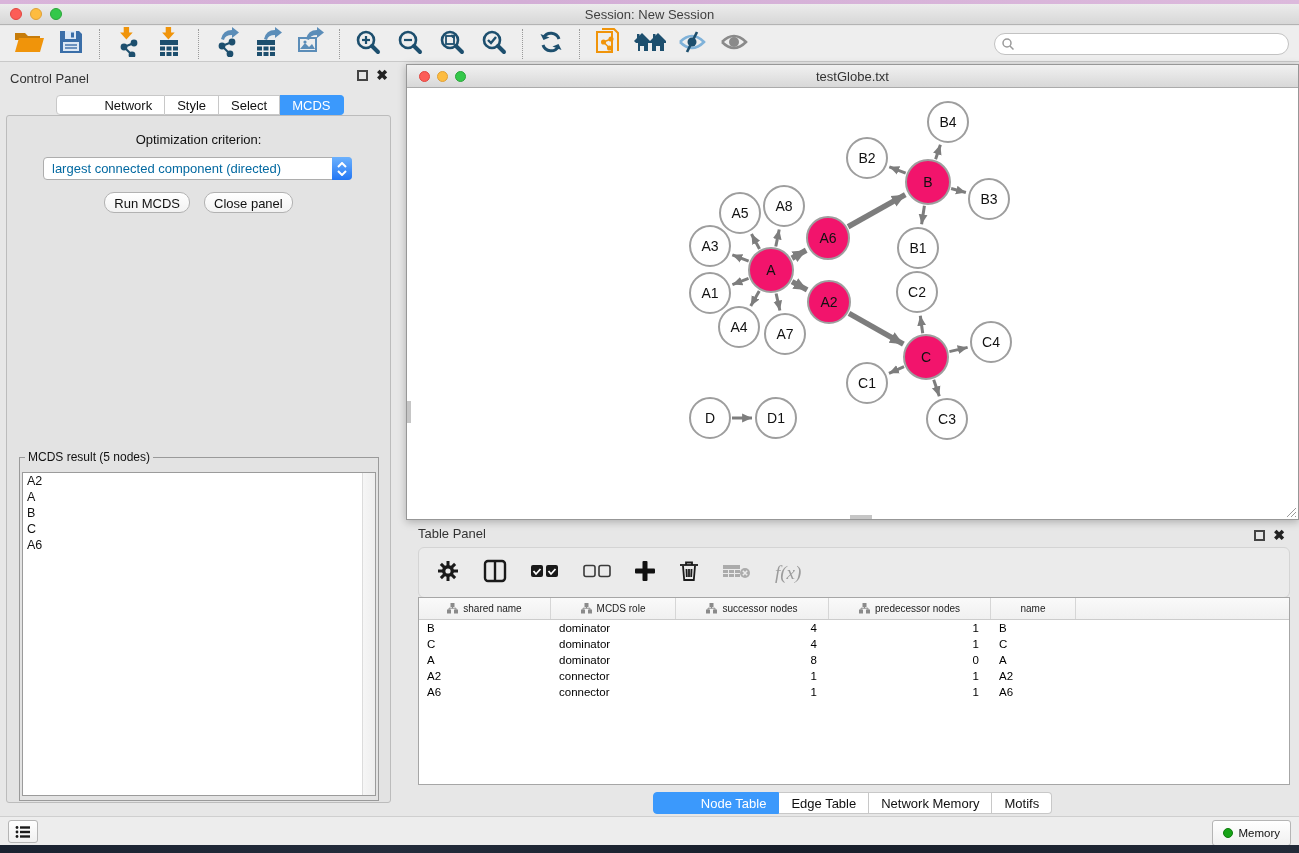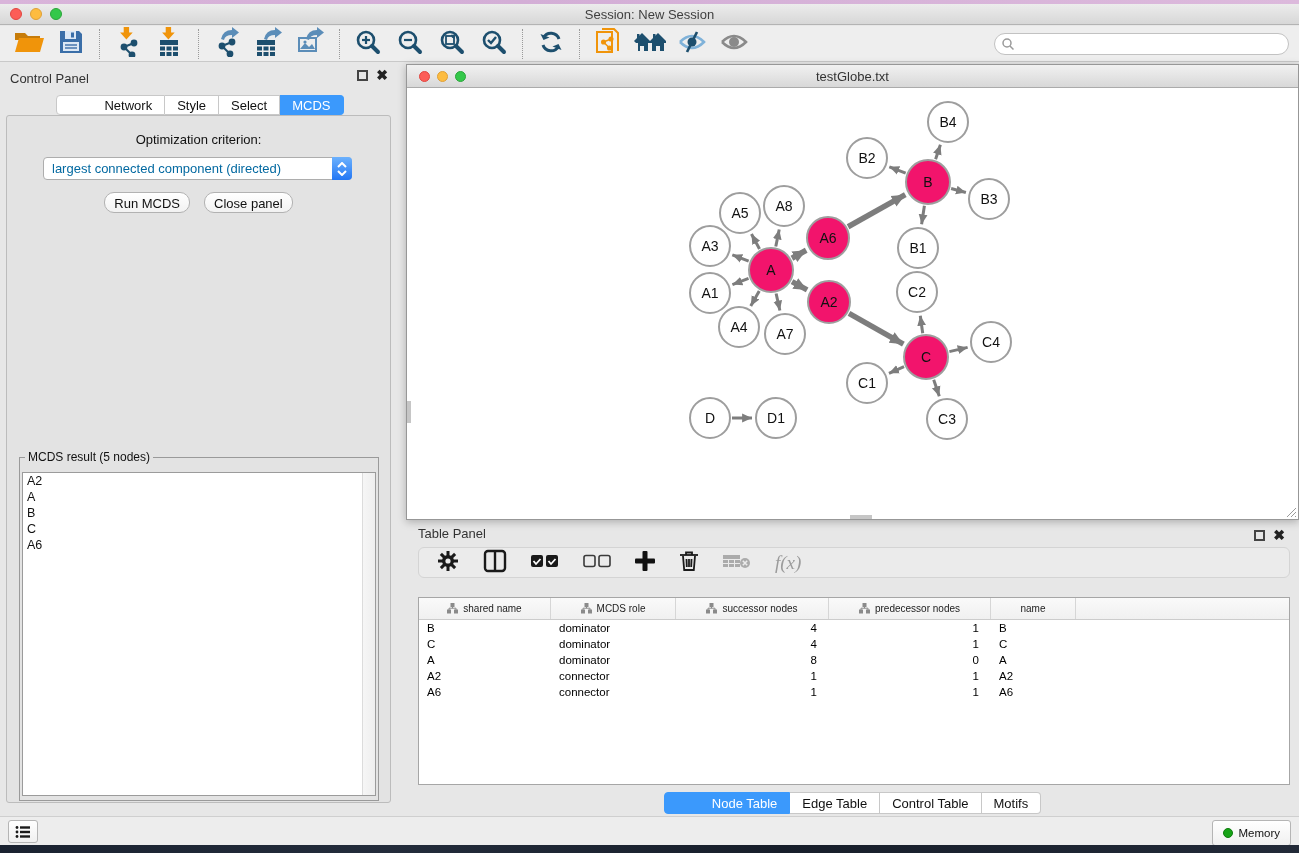--- a/index.html
+++ b/index.html
@@ -57,21 +57,21 @@
   .nw-title { position:absolute; top:4px; left:0; right:0; text-align:center; font-size:13px; color:#333; }
   .nw-canvas { position:absolute; top:24px; left:0; right:0; bottom:0; background:#fff; overflow:hidden; }
   .nw-grip { position:absolute; right:1px; bottom:1px; }
   .nw-nub-v { position:absolute; left:0; top:336px; width:4px; height:22px; background:#c6c6c6; }
   .nw-nub-h { position:absolute; left:443px; bottom:0; width:22px; height:4px; background:#c6c6c6; }
 
   
   .table-panel { position:absolute; left:406px; top:522px; right:0; height:294px; }
   .tp-title { position:absolute; top:4px; left:12px; font-size:13px; color:#333; }
   .tp-ctl { right:14px; }
-  .tp-toolbar { position:absolute; top:25px; left:12px; right:9px; height:31px; background:#ebebeb; border:1px solid #d4d4d4; border-radius:6px; display:flex; align-items:center; padding-left:18px; gap:24px; }
+  .tp-toolbar { position:absolute; top:25px; left:12px; right:9px; height:51px; background:#ebebeb; border:1px solid #d4d4d4; border-radius:6px; display:flex; align-items:center; padding-left:18px; gap:24px; }
   .tpt-btn { background:none; border:none; cursor:pointer; display:flex; align-items:center; justify-content:center; height:34px; }
   .fx-label { font-family:"Liberation Serif", serif; font-style:italic; font-size:19px; color:#9c9c9c; }
   .data-table { position:absolute; top:75px; left:12px; right:9px; bottom:31px; background:#fff; border:1px solid #a6a6a6; overflow:hidden; }
   .dt-header { display:flex; height:22px; background:linear-gradient(#fafafa,#f0f0f0); border-bottom:1px solid #cccccc; }
   .dt-hcell { display:flex; align-items:center; justify-content:center; gap:5px; font-size:10px; color:#222; border-right:1px solid #d6d6d6; cursor:pointer; }
   .dt-row { display:flex; height:16px; }
   .dt-cell { font-size:11.5px; color:#000; line-height:16px; padding:0 12px 0 8px; white-space:nowrap; overflow:hidden; }
   .dt-cell.num { text-align:right; }
   .tp-tabs { position:absolute; bottom:2px; left:0; right:0; display:flex; justify-content:center; }
   .tp-tabs .seg-tab { height:22px; padding-top:3px; }
@@ -635,21 +635,21 @@
             <div class="dt-cell" style="width: 125px;">connector</div>
             <div class="dt-cell num" style="width: 153px;">1</div>
             <div class="dt-cell num" style="width: 162px;">1</div>
             <div class="dt-cell" style="width: 85px;">A6</div>
           </div>
         </div>
     </div>
     <div class="tp-tabs seg-tabs" id="tp-tabs">
         <div class="seg-tab active">Node Table</div>
         <div class="seg-tab">Edge Table</div>
-        <div class="seg-tab">Control Table</div>
+        <div class="seg-tab">Network Memory</div>
         <div class="seg-tab">Motifs</div>
       </div>
   </div>
 
   <div class="statusbar">
     <button class="sb-left-btn">
       <svg width="16" height="14" viewBox="0 0 16 14">
           <g fill="#1a1a1a">
             <circle cx="2" cy="2.5" r="1.4"></circle>
             <rect x="5" y="1.3" width="10" height="2.4"></rect>

